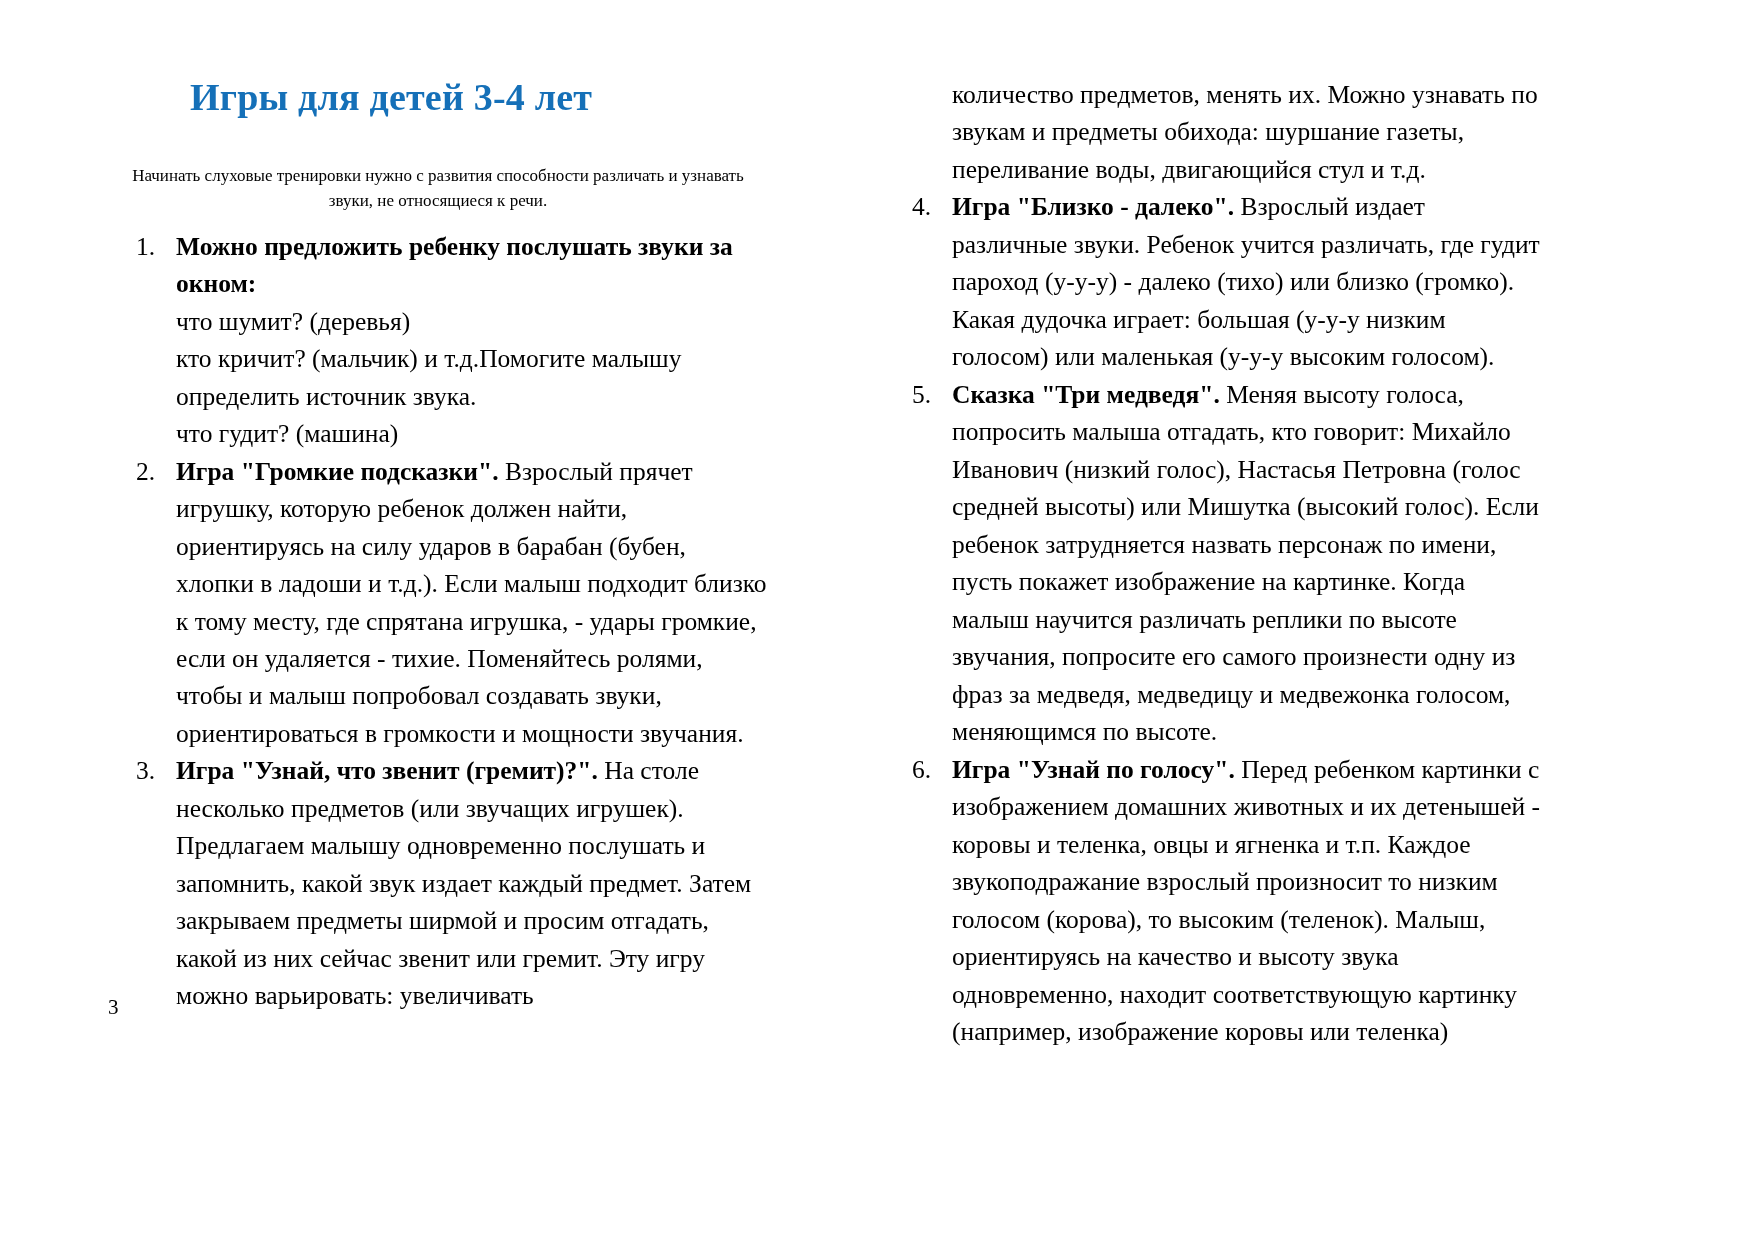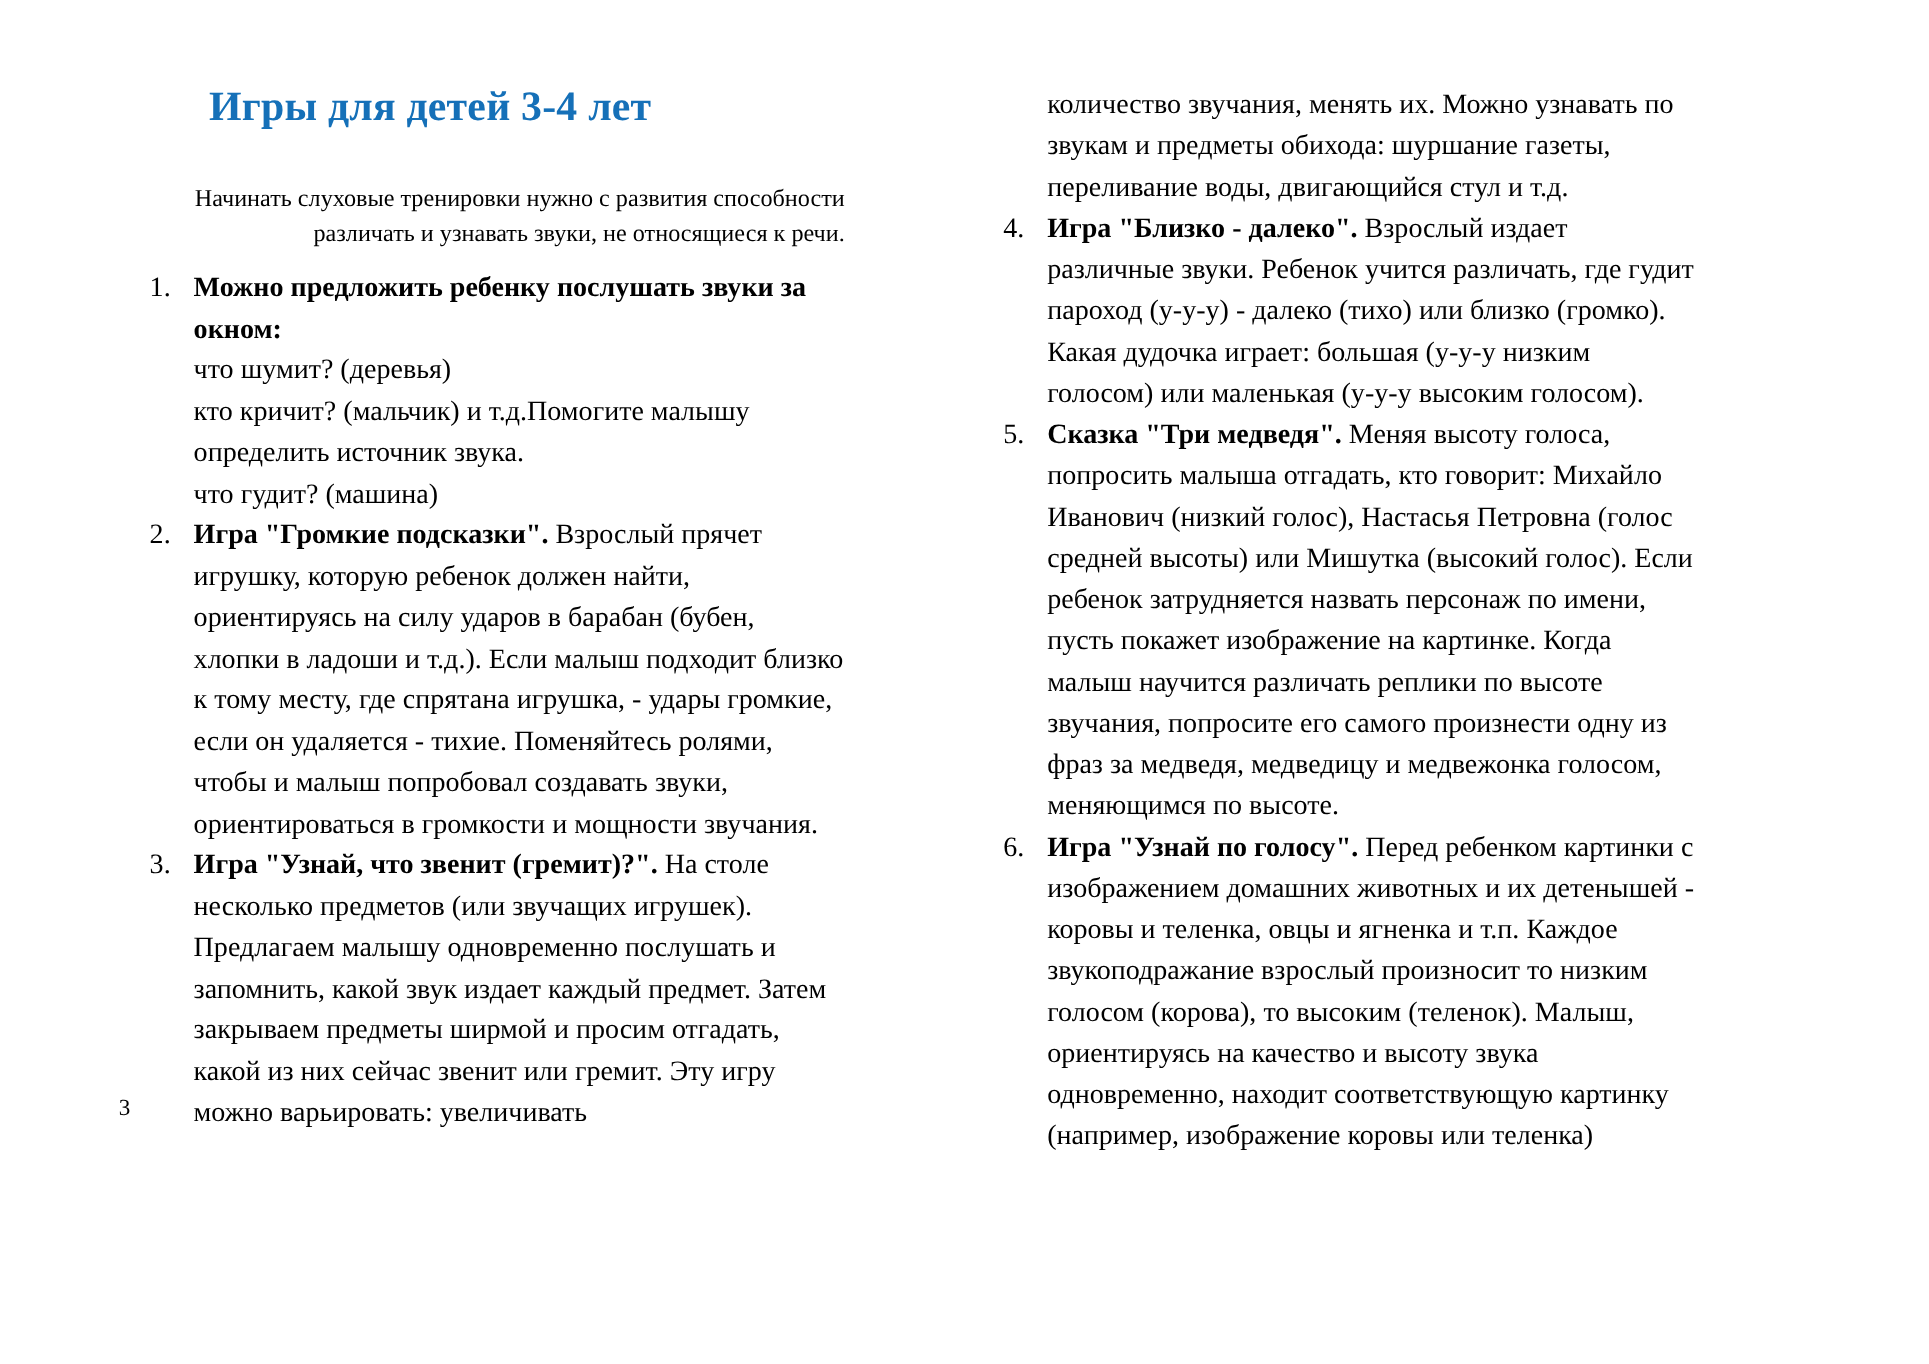--- a/index.html
+++ b/index.html
@@ -36,24 +36,24 @@
     font-size: 38px;
     font-weight: bold;
     color: #1570b8;
     letter-spacing: 0.2px;
     margin: 0 0 44px 0;
     padding-left: 82px;
     line-height: 1.15;
   }
 
   .intro {
-    font-size: 22px;
+    font-size: 17px;
     line-height: 1.47;
     margin: 0 0 14px 0;
-    text-align: right;
+    text-align: center;
   }
 
   ol.games {
     margin: 0;
     padding: 0;
     list-style: none;
     counter-reset: gameitem;
     font-size: 25.5px;
     line-height: 1.47;
   }
@@ -136,21 +136,21 @@
         <li>
           <span class="item-title">Игра "Узнай, что звенит (гремит)?".</span><span class="item-body"> На столе несколько предметов (или звучащих игрушек). Предлагаем малышу одновременно послушать и запомнить, какой звук издает каждый предмет. Затем закрываем предметы ширмой и просим отгадать, какой из них сейчас звенит или гремит. Эту игру можно варьировать: увеличивать</span>
         </li>
 
       </ol>
 
     </div>
 
     <div class="col col-right">
 
-      <p class="continuation">количество звучания, менять их. Можно узнавать по звукам и предметы обихода: шуршание газеты, переливание воды, двигающийся стул и т.д.</p>
+      <p class="continuation">количество предметов, менять их. Можно узнавать по звукам и предметы обихода: шуршание газеты, переливание воды, двигающийся стул и т.д.</p>
 
       <ol class="games start2">
 
         <li>
           <span class="item-title">Игра "Близко - далеко".</span><span class="item-body"> Взрослый издает различные звуки. Ребенок учится различать, где гудит пароход (у-у-у) - далеко (тихо) или близко (громко). Какая дудочка играет: большая (у-у-у низким голосом) или маленькая (у-у-у высоким голосом).</span>
         </li>
 
         <li>
           <span class="item-title">Сказка "Три медведя".</span><span class="item-body"> Меняя высоту голоса, попросить малыша отгадать, кто говорит: Михайло Иванович (низкий голос), Настасья Петровна (голос средней высоты) или Мишутка (высокий голос). Если ребенок затрудняется назвать персонаж по имени, пусть покажет изображение на картинке. Когда малыш научится различать реплики по высоте звучания, попросите его самого произнести одну из фраз за медведя, медведицу и медвежонка голосом, меняющимся по высоте.</span>
         </li>

